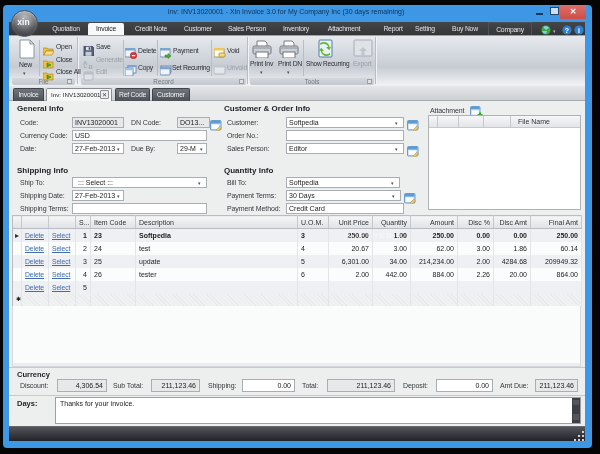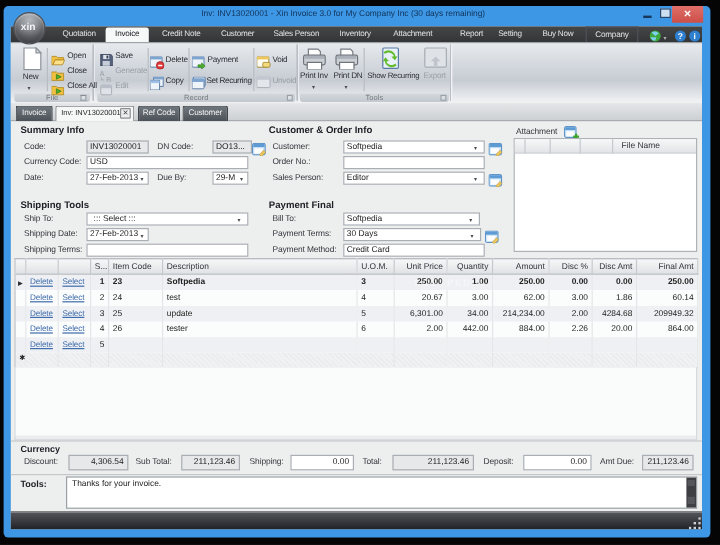--- a/index.html
+++ b/index.html
@@ -218,53 +218,53 @@
       <path d="M10 8l4 4h-2.5v4h-3v-4H6z" fill="#c0c5cc"></path>
     </svg></div>
 <div class="rlbl dis" style="left:353px;top:60px;">Export</div>
 <div id="doctabs"></div>
 <div class="dtab" style="left:13px;width:31px;">Invoice</div>
 <div id="dtab-act" style="left:46px;width:66px;padding-left:4px;white-space:nowrap;font-size:6.2px;">Inv: INV13020001</div>
 <div class="abs" style="left:100px;top:90px;width:9px;height:9px;border:1px solid #8a8e93;border-radius:1px;background:#eceeef;font-size:6px;line-height:8px;text-align:center;color:#444;">✕</div>
 <div class="dtab" style="left:115px;width:35px;">Ref Code</div>
 <div class="dtab" style="left:152px;width:38px;">Customer</div>
 
-<div class="hd" style="left:17px;top:104px;">Summary Info</div>
+<div class="hd" style="left:17px;top:104px;">General Info</div>
 <div class="lbl" style="left:20px;top:119px;">Code:</div>
 <div class="fld ro" style="left:72px;top:117px;width:52px;">INV13020001</div>
 <div class="lbl" style="left:131px;top:119px;">DN Code:</div>
 <div class="fld ro" style="left:177px;top:117px;width:33px;">DO13...</div>
 <div class="lbl" style="left:20px;top:132px;">Currency Code:</div>
 <div class="fld" style="left:72px;top:130px;width:135px;">USD</div>
 <div class="lbl" style="left:20px;top:145px;">Date:</div>
 <div class="fld" style="left:72px;top:143px;width:52px;">27-Feb-2013</div>
 <div class="arw" style="left:117px;top:146px;">▾</div>
 <div class="lbl" style="left:131px;top:145px;">Due By:</div>
 <div class="fld" style="left:177px;top:143px;width:30px;">29-M</div>
 <div class="arw" style="left:200px;top:146px;">▾</div>
-<div class="hd" style="left:17px;top:166px;">Shipping Tools</div>
+<div class="hd" style="left:17px;top:166px;">Shipping Info</div>
 <div class="lbl" style="left:20px;top:179px;">Ship To:</div>
 <div class="fld" style="left:72px;top:177px;width:135px;padding-left:5px;">::: Select :::</div>
 <div class="arw" style="left:198px;top:180px;">▾</div>
 <div class="lbl" style="left:20px;top:192px;">Shipping Date:</div>
 <div class="fld" style="left:72px;top:190px;width:52px;">27-Feb-2013</div>
 <div class="arw" style="left:117px;top:193px;">▾</div>
 <div class="lbl" style="left:20px;top:205px;">Shipping Terms:</div>
 <div class="fld" style="left:72px;top:203px;width:135px;"></div>
 
 <div class="hd" style="left:224px;top:104px;">Customer &amp; Order Info</div>
 <div class="lbl" style="left:227px;top:119px;">Customer:</div>
 <div class="fld" style="left:286px;top:117px;width:118px;">Softpedia</div>
 <div class="arw" style="left:395px;top:120px;">▾</div>
 <div class="lbl" style="left:227px;top:132px;">Order No.:</div>
 <div class="fld" style="left:286px;top:130px;width:118px;"></div>
 <div class="lbl" style="left:227px;top:145px;">Sales Person:</div>
 <div class="fld" style="left:286px;top:143px;width:118px;">Editor</div>
 <div class="arw" style="left:395px;top:146px;">▾</div>
-<div class="hd" style="left:224px;top:166px;">Payment Final</div>
+<div class="hd" style="left:224px;top:166px;">Quantity Info</div>
 <div class="lbl" style="left:227px;top:179px;">Bill To:</div>
 <div class="fld" style="left:286px;top:177px;width:114px;">Softpedia</div>
 <div class="arw" style="left:391px;top:180px;">▾</div>
 <div class="lbl" style="left:227px;top:192px;">Payment Terms:</div>
 <div class="fld" style="left:286px;top:190px;width:115px;">30 Days</div>
 <div class="arw" style="left:392px;top:193px;">▾</div>
 <div class="lbl" style="left:227px;top:205px;">Payment Method:</div>
 <div class="fld" style="left:286px;top:203px;width:118px;">Credit Card</div>
 
 <div class="icon" style="left:210px;top:117px;"><svg width="12" height="11" viewBox="0 0 12 11">
@@ -445,21 +445,21 @@
 <div class="lbl" style="left:208px;top:382px;">Shipping:</div>
 <div class="sbox" style="left:242px;top:379px;width:53px;">0.00</div>
 <div class="lbl" style="left:302px;top:382px;">Total:</div>
 <div class="sbox ro" style="left:327px;top:379px;width:68px;">211,123.46</div>
 <div class="lbl" style="left:403px;top:382px;">Deposit:</div>
 <div class="sbox" style="left:436px;top:379px;width:57px;">0.00</div>
 <div class="lbl" style="left:500px;top:382px;">Amt Due:</div>
 <div class="sbox ro" style="left:535px;top:379px;width:43px;">211,123.46</div>
 
 <div id="noteline"></div>
-<div class="hd" style="left:17px;top:399px;font-size:7.5px;">Tools:</div>
+<div class="hd" style="left:17px;top:399px;font-size:7.5px;">Days:</div>
 <div id="note-ta"></div>
 <div class="abs" style="left:60px;top:400px;font-size:7px;color:#222;">Thanks for your invoice.</div>
 <div id="note-sb"></div>
 <div class="abs" style="left:573px;top:400px;width:6px;height:5px;background:#55565b;"></div>
 <div class="abs" style="left:573px;top:414px;width:6px;height:6px;background:#55565b;"></div>
 
 <div id="statusbar"></div>
 
 <svg class="abs" style="left:574px;top:431px;" width="10" height="10" viewBox="0 0 10 10">
     <g fill="#cfd1d4">

